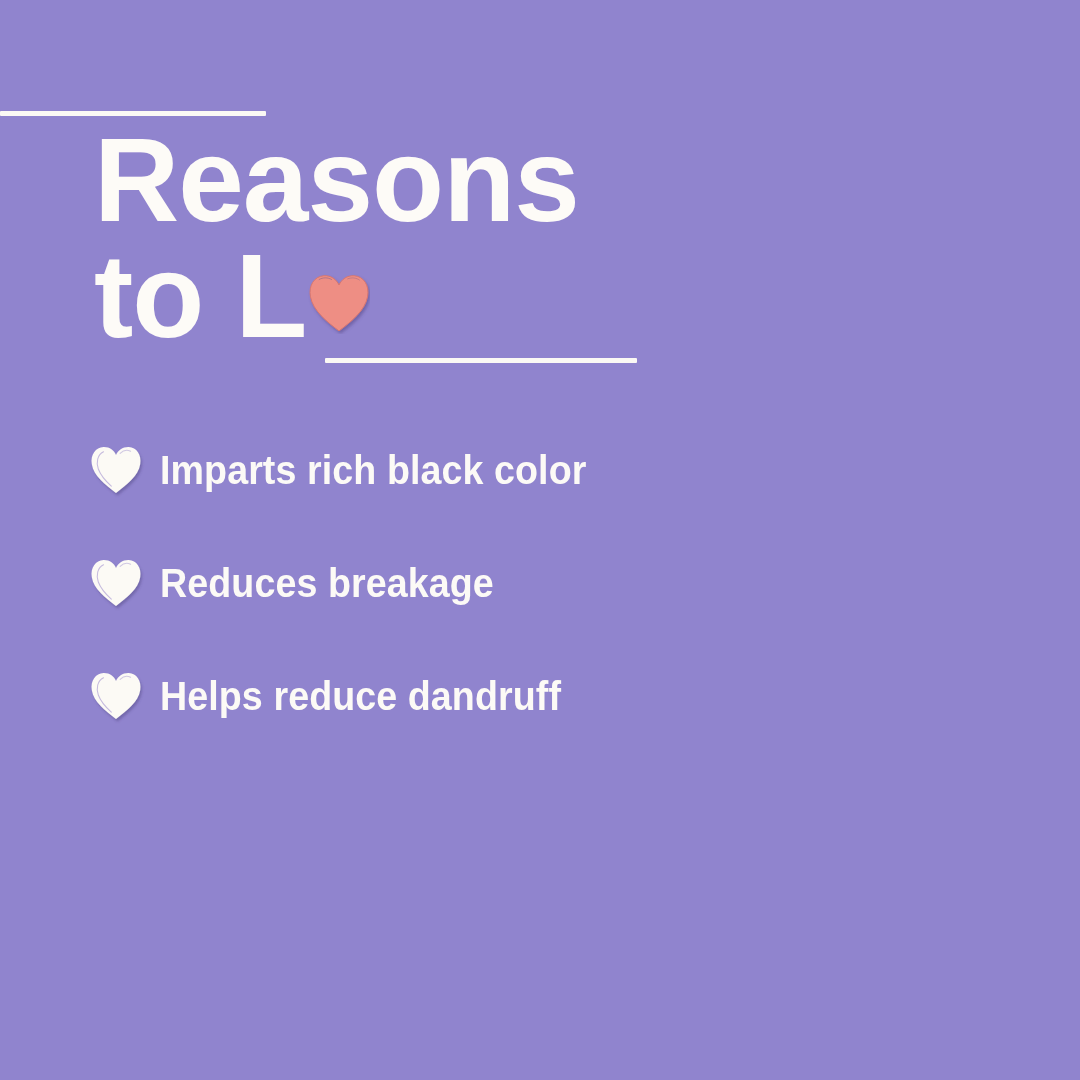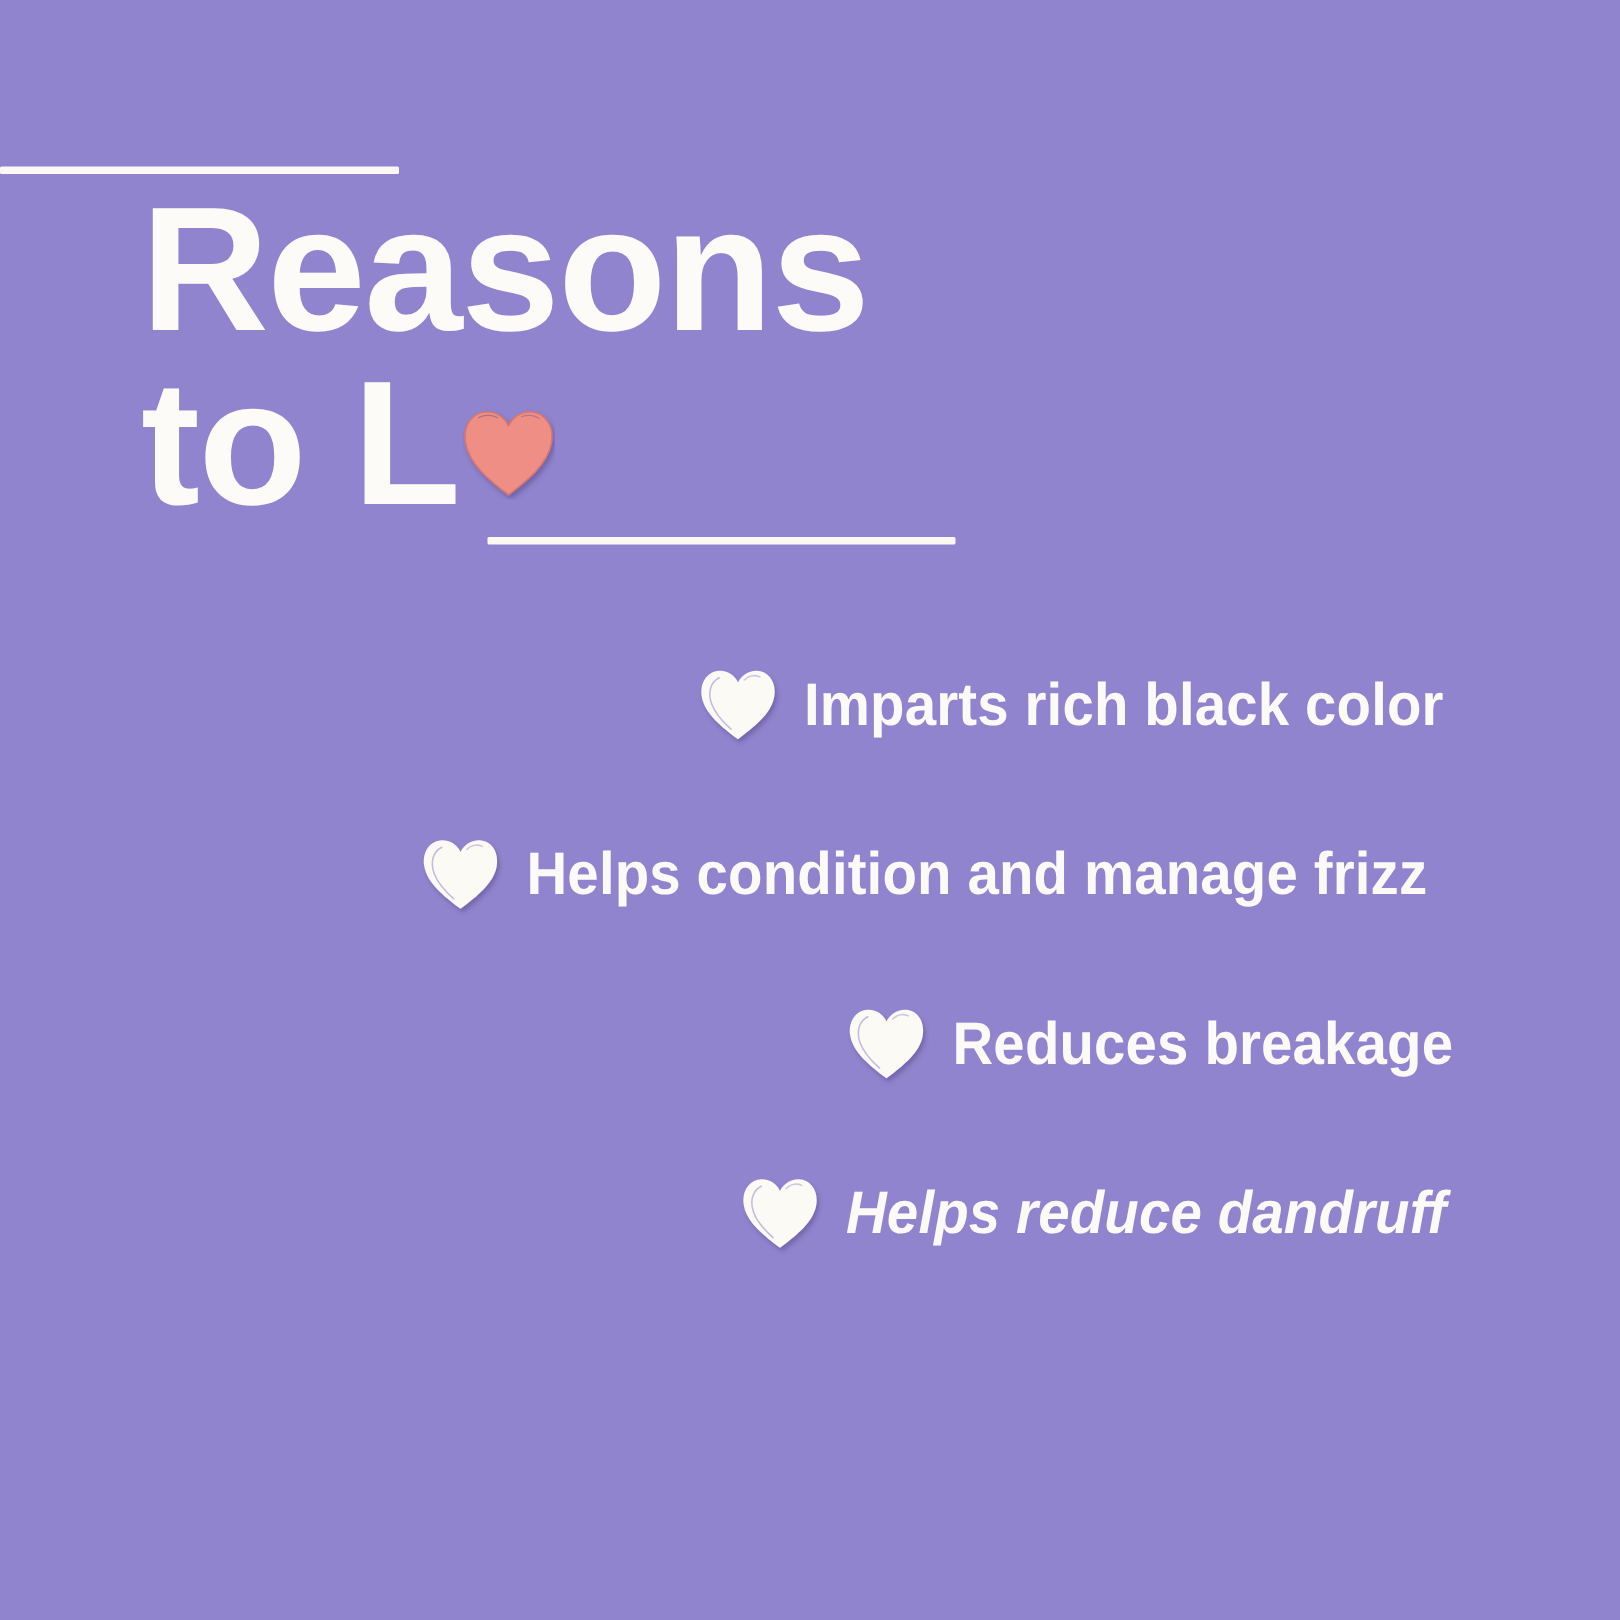--- a/index.html
+++ b/index.html
@@ -83,23 +83,22 @@
     left: 90px;
     top: 440px;
     width: 900px;
     list-style: none;
   }
   .benefit {
     display: flex;
     align-items: center;
     height: 60px;
     margin-bottom: 53px;
-    justify-content: flex-end;
-  }
-  .benefit:last-child { margin-bottom: 0; font-style: italic; }
+  }
+  .benefit:last-child { margin-bottom: 0; }
 
   .heart-bullet {
     position: relative;
     flex: 0 0 auto;
     width: 52px;
     height: 50px;
     margin-right: 18px;
   }
   .heart-bullet svg {
     position: absolute;
@@ -170,41 +169,20 @@
                    C 54 10.5, 63 3.6, 74.5 4
                    C 89.5 4.5, 99.5 19, 96.5 37
                    C 93 59, 71 76, 50 92 Z" fill="#FCFAF5"></path>
           <path d="M26 13 C 14 19, 11.5 33, 16 46 C 20 57, 31 70, 41 79" fill="none" stroke="#B3A6D6" stroke-width="2" stroke-linecap="round" opacity="0.75"></path>
           <path d="M58 16 C 64 10, 72 9, 78 12" fill="none" stroke="#B3A6D6" stroke-width="2" stroke-linecap="round" opacity="0.6"></path>
         </svg>
       </span>
       <span class="benefit-text">Imparts rich black color</span>
     </li>
 
-    <li class="benefit">
-      <span class="heart-bullet">
-        <svg viewBox="0 0 100 96" xmlns="http://www.w3.org/2000/svg" aria-hidden="true">
-          <defs>
-            <filter id="bsh2" x="-45%" y="-45%" width="200%" height="200%">
-              <feDropShadow dx="3" dy="5" stdDeviation="2.4" flood-color="#4C3E7C" flood-opacity="0.40"></feDropShadow>
-            </filter>
-          </defs>
-          <path filter="url(#bsh2)" d="M50 92
-                   C 29 76, 7 59, 3.5 37
-                   C 0.5 19, 11 4.5, 26 4
-                   C 37.5 3.6, 46.5 10.5, 50 19
-                   C 54 10.5, 63 3.6, 74.5 4
-                   C 89.5 4.5, 99.5 19, 96.5 37
-                   C 93 59, 71 76, 50 92 Z" fill="#FCFAF5"></path>
-          <path d="M26 13 C 14 19, 11.5 33, 16 46 C 20 57, 31 70, 41 79" fill="none" stroke="#B3A6D6" stroke-width="2" stroke-linecap="round" opacity="0.75"></path>
-          <path d="M58 16 C 64 10, 72 9, 78 12" fill="none" stroke="#B3A6D6" stroke-width="2" stroke-linecap="round" opacity="0.6"></path>
-        </svg>
-      </span>
-      <span class="benefit-text">Helps condition and manage frizz</span>
-    </li>
 
     <li class="benefit">
       <span class="heart-bullet">
         <svg viewBox="0 0 100 96" xmlns="http://www.w3.org/2000/svg" aria-hidden="true">
           <defs>
             <filter id="bsh3" x="-45%" y="-45%" width="200%" height="200%">
               <feDropShadow dx="3" dy="5" stdDeviation="2.4" flood-color="#4C3E7C" flood-opacity="0.40"></feDropShadow>
             </filter>
           </defs>
           <path filter="url(#bsh3)" d="M50 92

